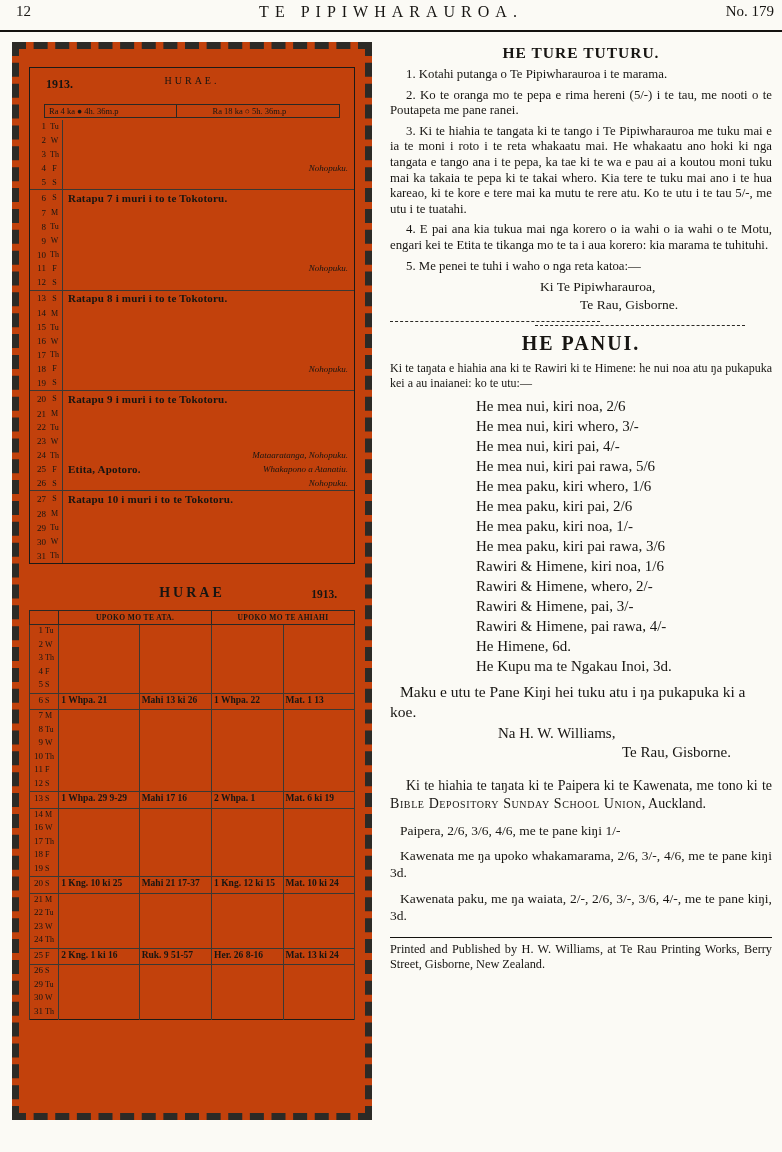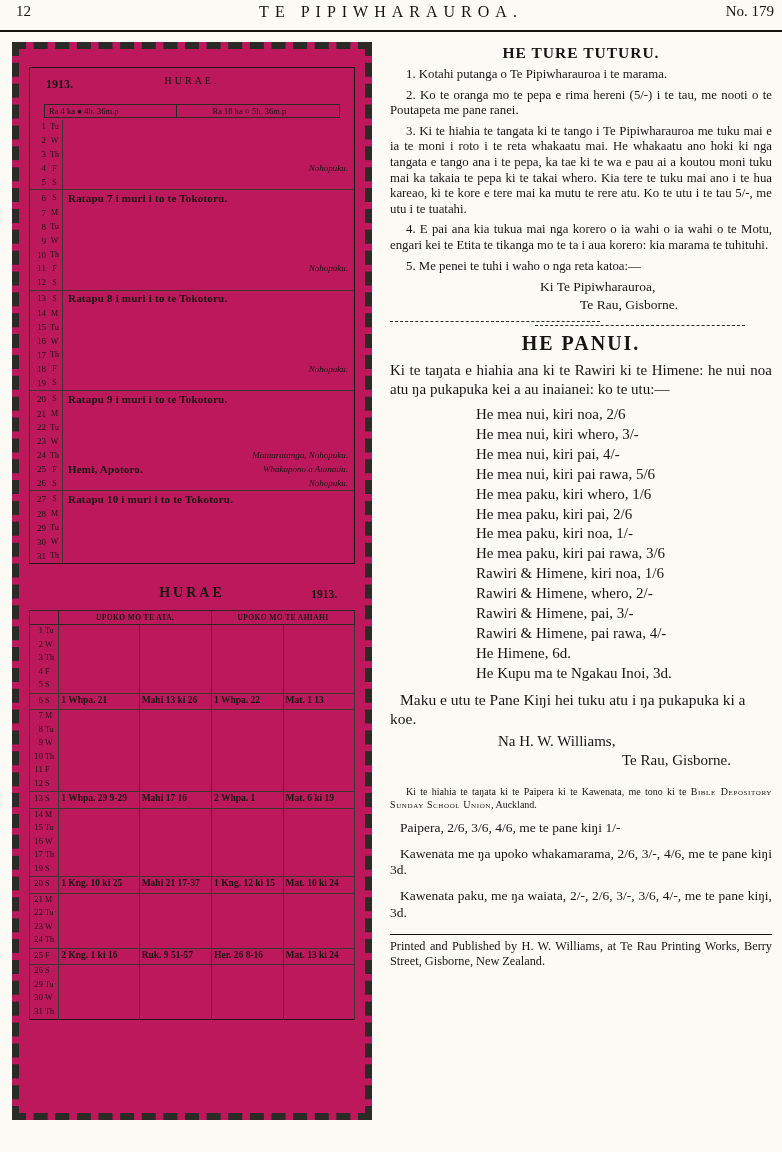--- a/index.html
+++ b/index.html
@@ -15,21 +15,21 @@
   .pg-title { text-align:center; font-size:16px; letter-spacing:6px; }
   .pg-issue { position:absolute; right:8px; top:3px; font-size:15px; }
   .header-rule { border-top:2.5px solid #14120f; margin-top:2px; }
 
   .content { display:flex; align-items:flex-start; }
 
   
   .left-col { width:372px; flex:none; padding:10px 0 0 12px; box-sizing:border-box; }
   .cal-frame {
     border:7px dashed #2c2a26; height:1078px; box-sizing:border-box;
-    padding:14px 10px 0 10px; background:#be185d;
+    padding:14px 10px 0 10px; background:#c2410c;
   }
   .cal1 { border:1.5px solid #1c1a17; margin-top:4px; }
   .cal1-head { position:relative; height:27px; padding-top:7px; }
   .cal1-year { position:absolute; left:16px; top:9px; font-size:12px; font-weight:bold; }
   .cal1-month { text-align:center; font-size:10px; font-weight:normal; letter-spacing:3px; }
   .moon-row { display:flex; border:1px solid #2a2824; margin:2px 14px 2px 14px; font-size:8.5px;gap:32px; }
   .moon-cell { flex:1; padding:1px 4px; white-space:nowrap; }
   .moon-cell:first-child { border-right:1px solid #2a2824; }
 
   .c1row { display:flex; align-items:center; height:13.9px; font-size:9px; line-height:1; }
@@ -62,27 +62,27 @@
   .right-col { flex:1; padding:4px 10px 0 18px; box-sizing:border-box; }
   h2.sec1 { text-align:center; font-size:15.5px; margin:8px 0 4px; letter-spacing:1px; }
   .ture p { font-size:12.8px; line-height:1.22; text-align:justify; text-indent:16px; margin:5px 0; }
   .address { margin:3px 0 6px; font-size:13.5px; }
   .address .l1 { margin-left:150px; }
   .address .l2 { margin-left:190px; margin-top:2px; }
   .divider { margin:8px 0 6px; }
   .divider .d1 { border-top:1.5px dashed #2a2824; width:55%; }
   .divider .d2 { border-top:1.5px dashed #2a2824; width:55%; margin-left:38%; margin-top:3px; }
   h2.sec2 { text-align:center; font-size:20px; margin:4px 0 6px; letter-spacing:2px; }
-  .panui-intro { font-size:15px; line-height:1.25; text-align:justify; margin:4px 0 6px; }
+  .panui-intro { font-size:12px; line-height:1.25; text-align:justify; margin:4px 0 6px; }
   ul.prices { list-style:none; margin:2px 0 4px 86px; padding:0; font-size:15px; line-height:1.33; }
   .postage { font-size:15.5px; line-height:1.25; margin:6px 0 4px; text-indent:10px; }
   .signature { font-size:15px; margin:2px 0 6px; }
   .sig1 { margin-left:108px; }
   .sig2 { margin-left:232px; margin-top:2px; }
-  .bible { font-size:10px; line-height:1.3; margin:16px 0 8px; text-indent:16px; text-align:justify; }
+  .bible { font-size:14px; line-height:1.3; margin:16px 0 8px; text-indent:16px; text-align:justify; }
   .sc { font-variant:small-caps; letter-spacing:0.6px; }
   .bprice { font-size:13.5px; line-height:1.25; margin:9px 0; text-indent:10px; text-align:justify; }
   .foot-rule { border-top:1.5px solid #14120f; margin:12px 0 4px; }
   .footer { font-size:12.3px; line-height:1.25; text-align:justify; margin:0; }
 </style>
 </head>
 <body>
 
 <div class="page">
 
@@ -239,21 +239,21 @@
                 <span class="c1day">24</span>
                 <span class="c1let">Th</span>
                 <span class="c1main">
                   <span class="c1note">Mataaratanga, Nohopuku.</span>
                 </span>
               </div>
               <div class="c1row">
                 <span class="c1day">25</span>
                 <span class="c1let">F</span>
                 <span class="c1main">
-                  <span class="c1bold">Hemi, Apotoro.</span>
+                  <span class="c1bold">Etita, Apotoro.</span>
                   <span class="c1note">Whakapono a Atanatiu.</span>
                 </span>
               </div>
               <div class="c1row">
                 <span class="c1day">26</span>
                 <span class="c1let">S</span>
                 <span class="c1main">
                   <span class="c1note">Nohopuku.</span>
                 </span>
               </div>
@@ -400,35 +400,35 @@
                   <td class="c2cell">Mat. 6 ki 19</td>
                 </tr>
                 <tr>
                   <td class="c2daycell"><span class="c2day">14</span><span class="c2let">M</span></td>
                   <td class="c2cell"></td>
                   <td class="c2cell"></td>
                   <td class="c2cell"></td>
                   <td class="c2cell"></td>
                 </tr>
                 <tr>
-                  <td class="c2daycell"><span class="c2day">15</span><span class="c2let">Tu</span></td>
-                  <td class="c2cell"></td>
-                  <td class="c2cell"></td>
-                  <td class="c2cell"></td>
-                  <td class="c2cell"></td>
-                </tr>
-                <tr>
                   <td class="c2daycell"><span class="c2day">16</span><span class="c2let">W</span></td>
                   <td class="c2cell"></td>
                   <td class="c2cell"></td>
                   <td class="c2cell"></td>
                   <td class="c2cell"></td>
                 </tr>
                 <tr>
                   <td class="c2daycell"><span class="c2day">17</span><span class="c2let">Th</span></td>
+                  <td class="c2cell"></td>
+                  <td class="c2cell"></td>
+                  <td class="c2cell"></td>
+                  <td class="c2cell"></td>
+                </tr>
+                <tr>
+                  <td class="c2daycell"><span class="c2day">18</span><span class="c2let">F</span></td>
                   <td class="c2cell"></td>
                   <td class="c2cell"></td>
                   <td class="c2cell"></td>
                   <td class="c2cell"></td>
                 </tr>
                 <tr>
                   <td class="c2daycell"><span class="c2day">19</span><span class="c2let">S</span></td>
                   <td class="c2cell"></td>
                   <td class="c2cell"></td>
                   <td class="c2cell"></td>

